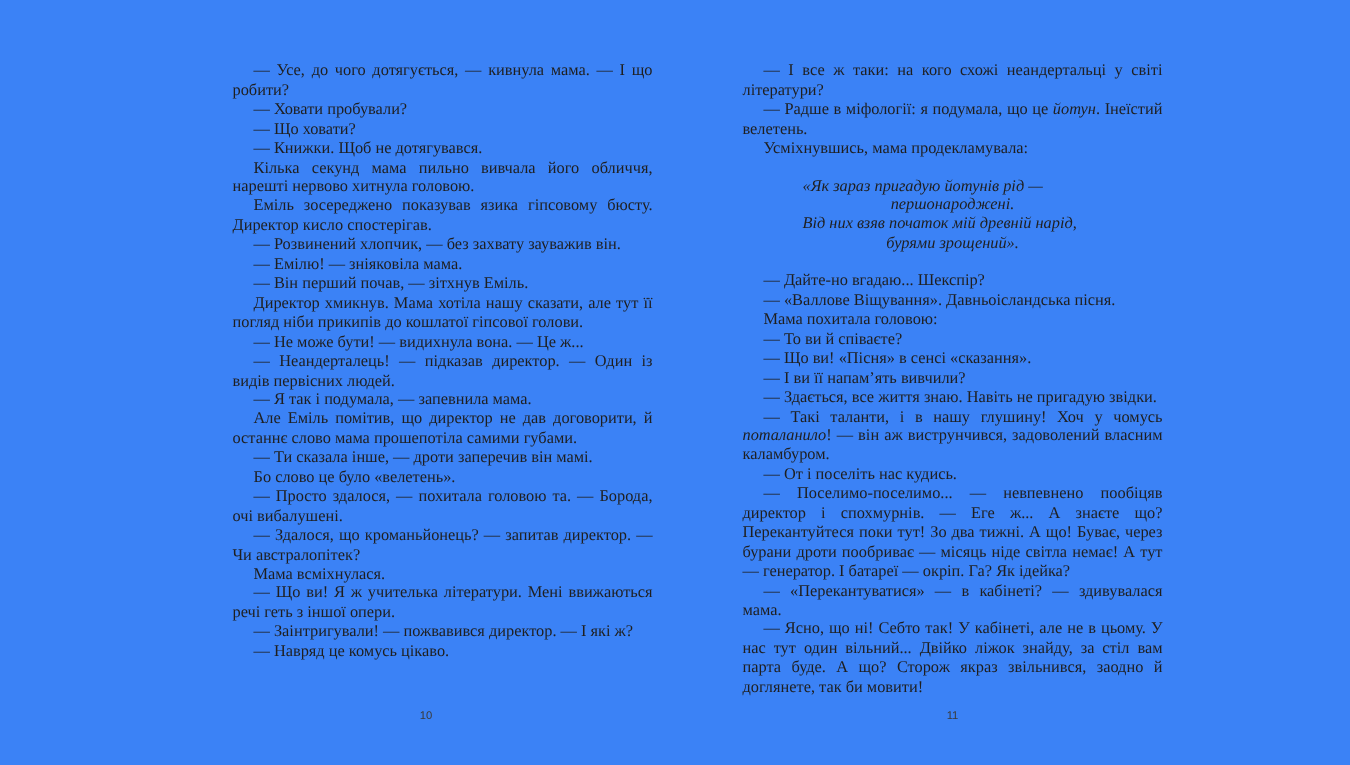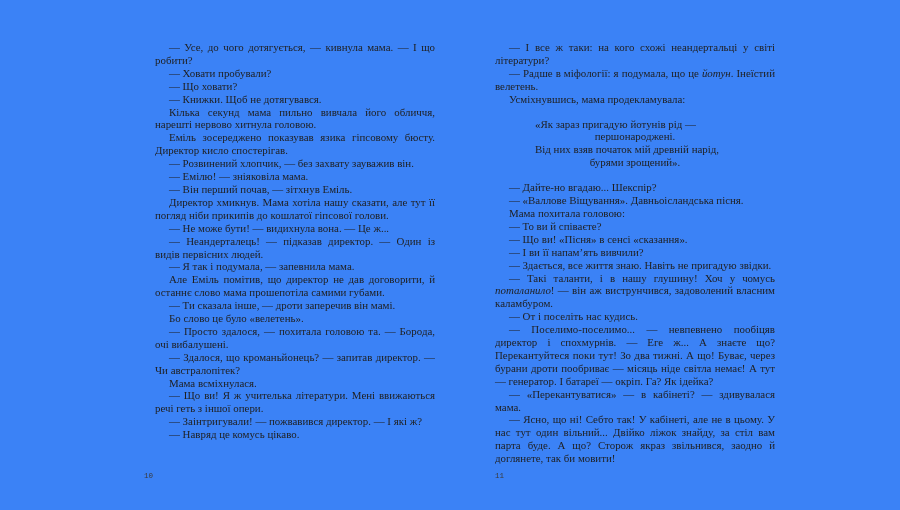--- a/index.html
+++ b/index.html
@@ -25,35 +25,37 @@
     text-align: justify;
     letter-spacing: 0;
   }
   #left-text  { left: 155px; }
   #right-text { left: 484px; margin-left: 11px; }
   p.para {
     margin: 0;
     text-indent: 14px;
   }
   .poem {
+    font-style: italic;
     margin: 12px 0 12px 0;
     padding-left: 40px;
     text-align: left;
   }
   .poem-line { white-space: nowrap; }
   .poem-line.right {
     text-align: center;
     padding-right: 0;
     margin-left: -40px;
   }
   .page-number {
     position: absolute;
     top: 472px;
     width: 280px;
-    font-family: Liberation Mono, monospace;
+    text-align: center;
+    font-family: Liberation Sans, sans-serif;
     font-size: 7.5px;
     color: #3a3a3a;
   }
   #left-num  { left: 144px; }
   #right-num { left: 495px; }
   i { font-style: italic; }
 </style>
 </head>
 <body>
 

